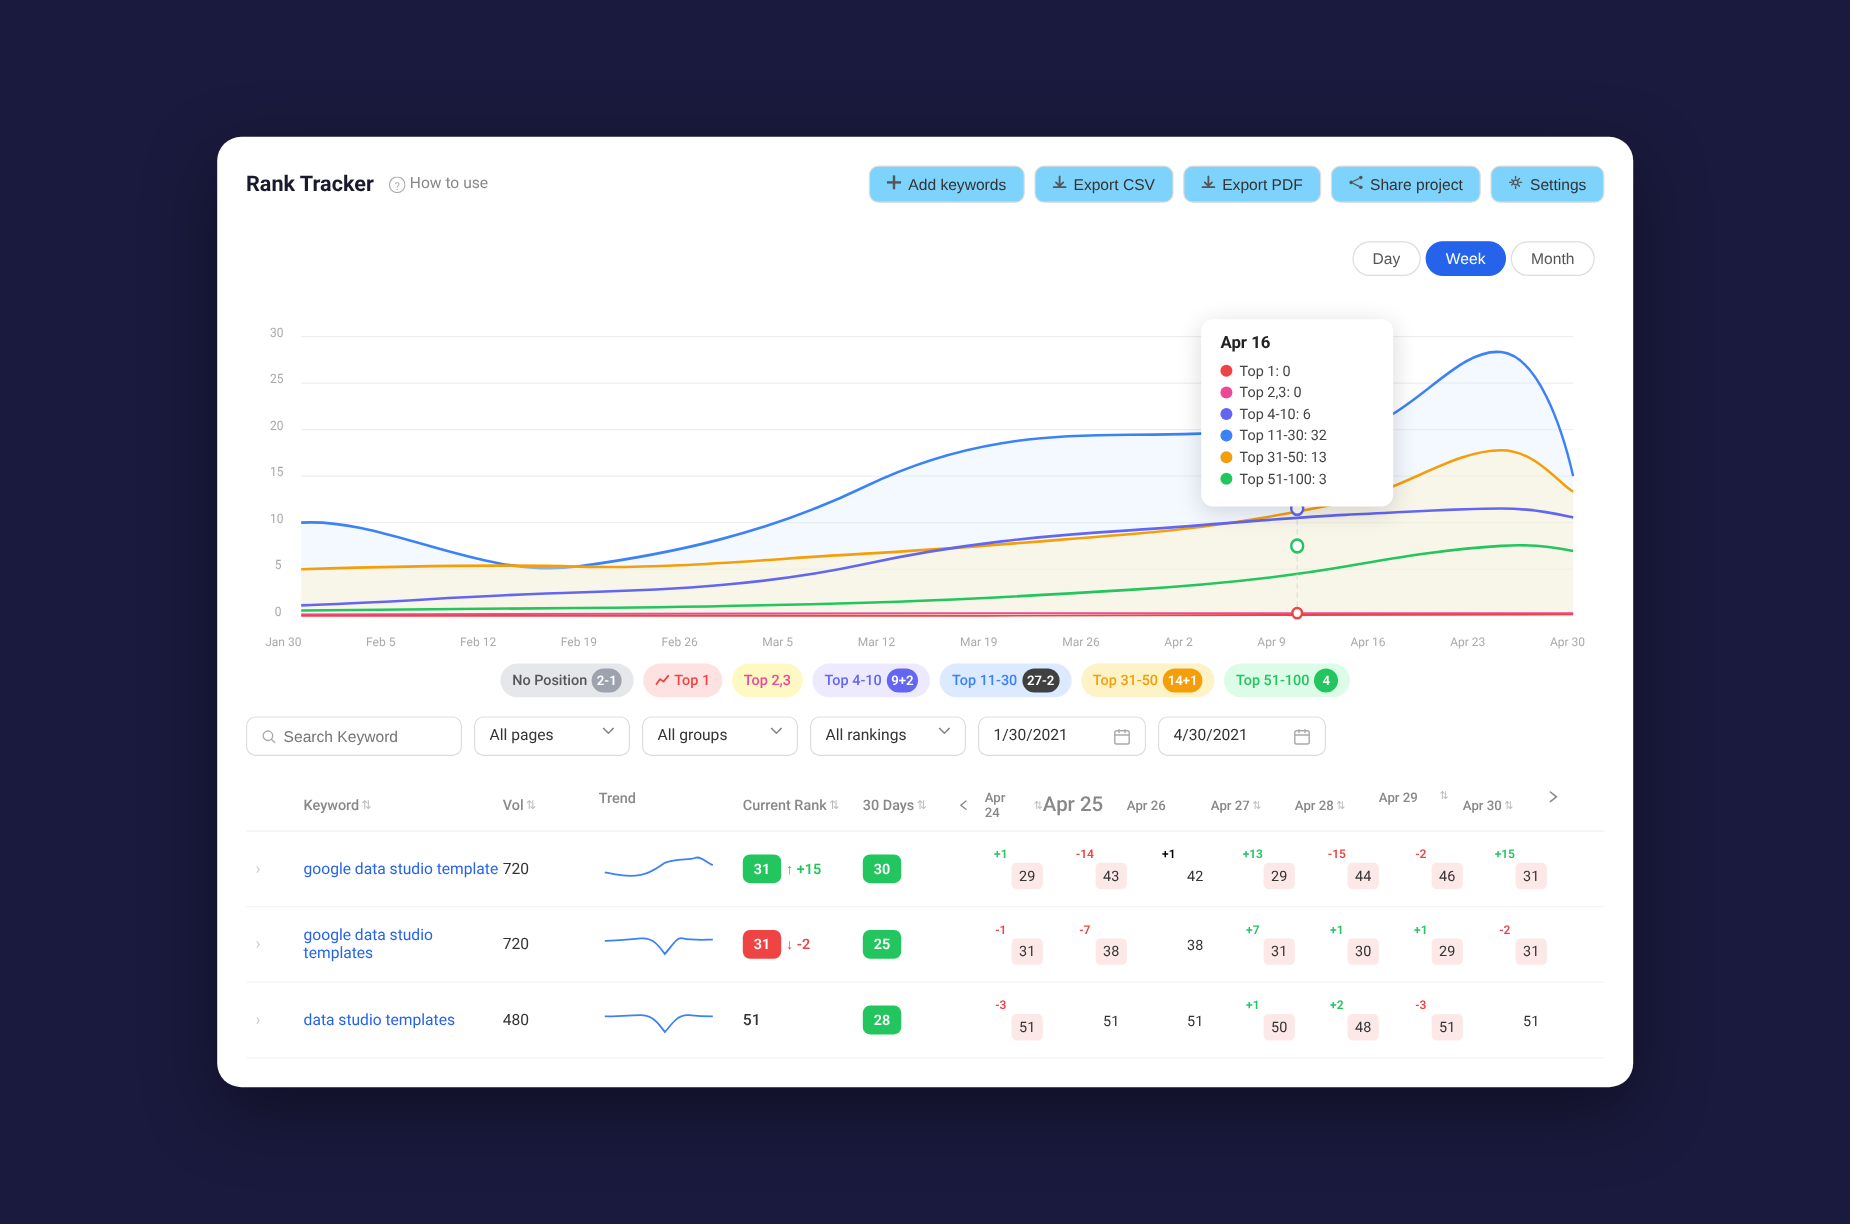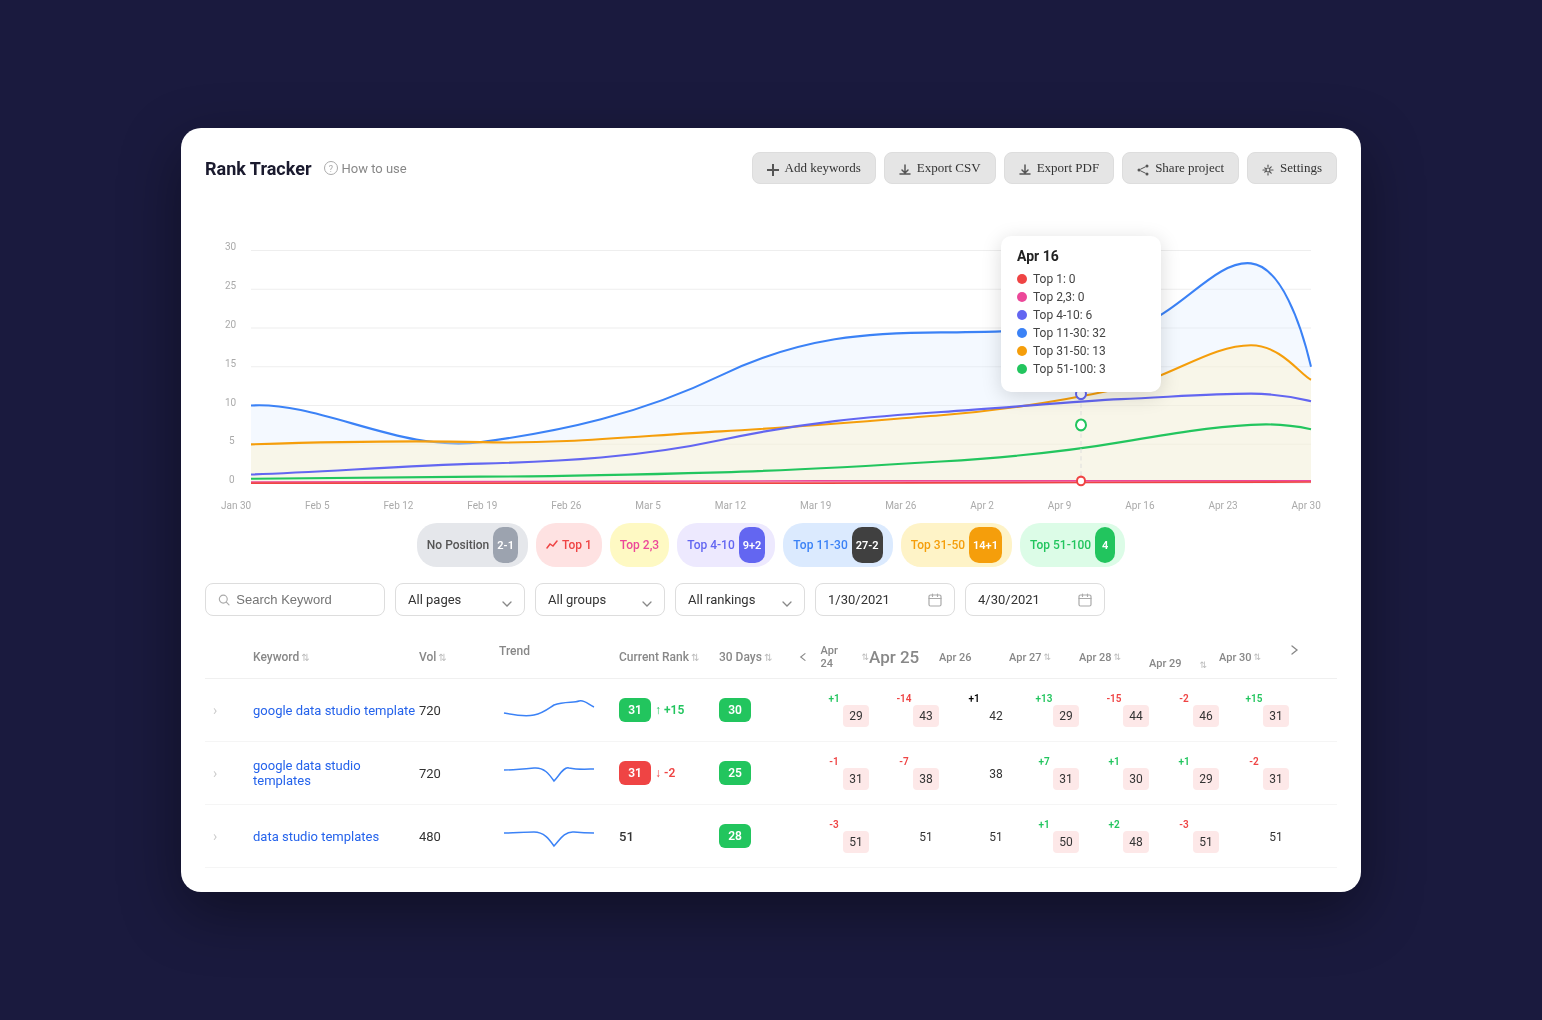--- a/index.html
+++ b/index.html
@@ -42,31 +42,30 @@
       color: #888;
       font-size: 13px;
       cursor: pointer;
     }
     .header-right {
       display: flex;
       gap: 8px;
     }
     .header-btn {
       display: flex;
-      align-items: flex-end;
+      align-items: flex-start;
       gap: 6px;
       padding: 7px 14px;
       border: 1px solid #ddd;
       border-radius: 8px;
-      background: #e5e5e5;
+      background: #7dd3fc;
       font-size: 13px;
       color: #333;
       cursor: pointer;
       white-space: nowrap;
-      font-family: Liberation Serif, serif;
     }
     
     .chart-section {
       background: #fff;
       border-radius: 12px;
       padding: 16px 0 0 0;
       margin-bottom: 16px;
     }
     .chart-controls {
       display: flex;
@@ -145,21 +144,21 @@
       border-radius: 20px;
       font-size: 12px;
       font-weight: 500;
       cursor: pointer;
     }
     .badge-count {
       display: inline-flex;
       align-items: center;
       justify-content: center;
       min-width: 20px;
-      height: 36px;
+      height: 20px;
       border-radius: 10px;
       font-size: 11px;
       font-weight: 600;
       padding: 0 4px;
     }
     
     .filters-row {
       display: flex;
       gap: 10px;
       margin-bottom: 20px;
@@ -178,21 +177,21 @@
     .search-box input {
       border: none;
       outline: none;
       font-size: 13px;
       color: #888;
       width: 100%;
       background: transparent;
     }
     .filter-select {
       display: flex;
-      align-items: flex-end;
+      align-items: flex-start;
       justify-content: space-between;
       border: 1px solid #ddd;
       border-radius: 8px;
       padding: 8px 12px;
       font-size: 13px;
       color: #333;
       cursor: pointer;
       min-width: 130px;
       background: #fff;
     }
@@ -359,20 +358,25 @@
         <svg width="12" height="12" viewBox="0 0 12 12" fill="none">
             <circle cx="6" cy="6" r="2" stroke="#555" stroke-width="1.2"></circle>
             <path d="M6 1v1.5M6 9.5V11M11 6h-1.5M2.5 6H1M9.2 2.8l-1 1M3.8 7.2l-1 1M9.2 9.2l-1-1M3.8 4.8l-1-1" stroke="#555" stroke-width="1.2" stroke-linecap="round"></path>
           </svg>
         <span>Settings</span>
       </button>
     </div>
   </div>
 
   <div class="chart-section">
+    <div class="chart-controls">
+      <button class="period-btn">Day</button>
+      <button class="period-btn active">Week</button>
+      <button class="period-btn">Month</button>
+    </div>
 
     <div class="chart-wrapper">
       <svg class="chart-svg" viewBox="0 0 1100 260" preserveAspectRatio="none">
 
         <text x="8" y="248" class="chart-y-label">0</text>
         <text x="8" y="212" class="chart-y-label">5</text>
         <text x="4" y="176" class="chart-y-label">10</text>
         <text x="4" y="140" class="chart-y-label">15</text>
         <text x="4" y="104" class="chart-y-label">20</text>
         <text x="4" y="68" class="chart-y-label">25</text>
@@ -563,21 +567,21 @@
       <span style="font-size:17px;display:flex;align-items:center;gap:2px">Apr 25</span>
       <span style="font-size:11px;display:flex;align-items:center;gap:2px">Apr 26</span>
       <span style="font-size:11px;display:flex;align-items:center;gap:2px">
         <span>Apr 27</span>
         <span style="font-size:9px;color:#bbb">⇅</span>
       </span>
       <span style="font-size:11px;display:flex;align-items:center;gap:2px">
         <span>Apr 28</span>
         <span style="font-size:9px;color:#bbb">⇅</span>
       </span>
-      <span style="font-size:11px;display:flex;align-items:flex-end;gap:18px">
+      <span style="font-size:11px;display:flex;align-items:flex-start;gap:18px">
         <span>Apr 29</span>
         <span style="font-size:9px;color:#bbb">⇅</span>
       </span>
       <span style="font-size:11px;display:flex;align-items:center;gap:2px">
         <span>Apr 30</span>
         <span style="font-size:9px;color:#bbb">⇅</span>
       </span>
       <span>
         <svg width="10" height="10" viewBox="0 0 10 10">
             <path d="M3 1l5 4-5 4" stroke="#888" stroke-width="1.3" fill="none" stroke-linecap="round"></path>

